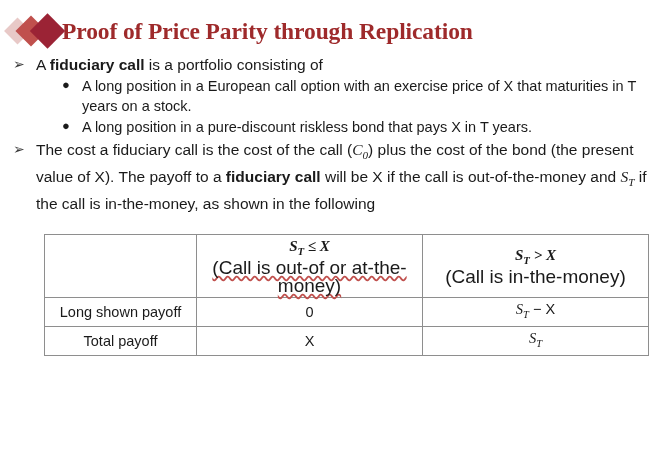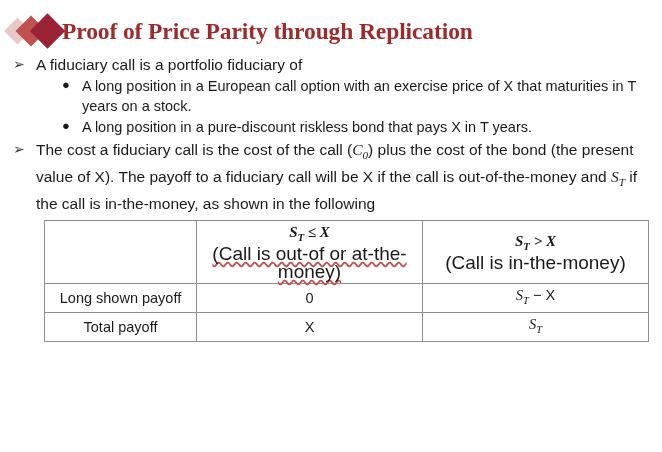--- a/index.html
+++ b/index.html
@@ -102,26 +102,26 @@
     line-height: 20px;
     margin-bottom: 1px;
   }
   li.l2 > .marker2 {
     position: absolute;
     left: 4px;
     top: -1px;
     font-size: 13px;
     color: #1a1a1a;
   }
-  b { font-weight: normal; }
+  b { font-weight: bold; }
   .sub { font-size: 0.72em; vertical-align: sub; }
 
   
   .tbl-wrap {
-    margin: 6px 0 0 34px;
+    margin: 20px 0 0 34px;
     width: 604px;
   }
   table.payoff {
     border-collapse: collapse;
     width: 100%;
     table-layout: fixed;
   }
   table.payoff td {
     border: 1px solid #8e8e8e;
     text-align: center;
@@ -174,21 +174,21 @@
       <div class="diamond dia-c"></div>
     </div>
     <div class="slide-title">Proof of Price Parity through Replication</div>
   </div>
 
   <div class="body">
     <ul class="lvl1">
 
       <li class="l1">
         <span class="marker1">➢</span>
-        <span>A </span><b>fiduciary call</b><span> is a portfolio fiduciary of</span>
+        <span>A </span><b>fiduciary call</b><span> is a portfolio consisting of</span>
         <ul class="lvl2">
           <li class="l2">
             <span class="marker2">●</span>
             <span>A long position in a European call option with an exercise price of X that maturities in T years on a stock.</span>
           </li>
           <li class="l2">
             <span class="marker2">●</span>
             <span>A long position in a pure-discount riskless bond that pays X in T years.</span>
           </li>
         </ul>

